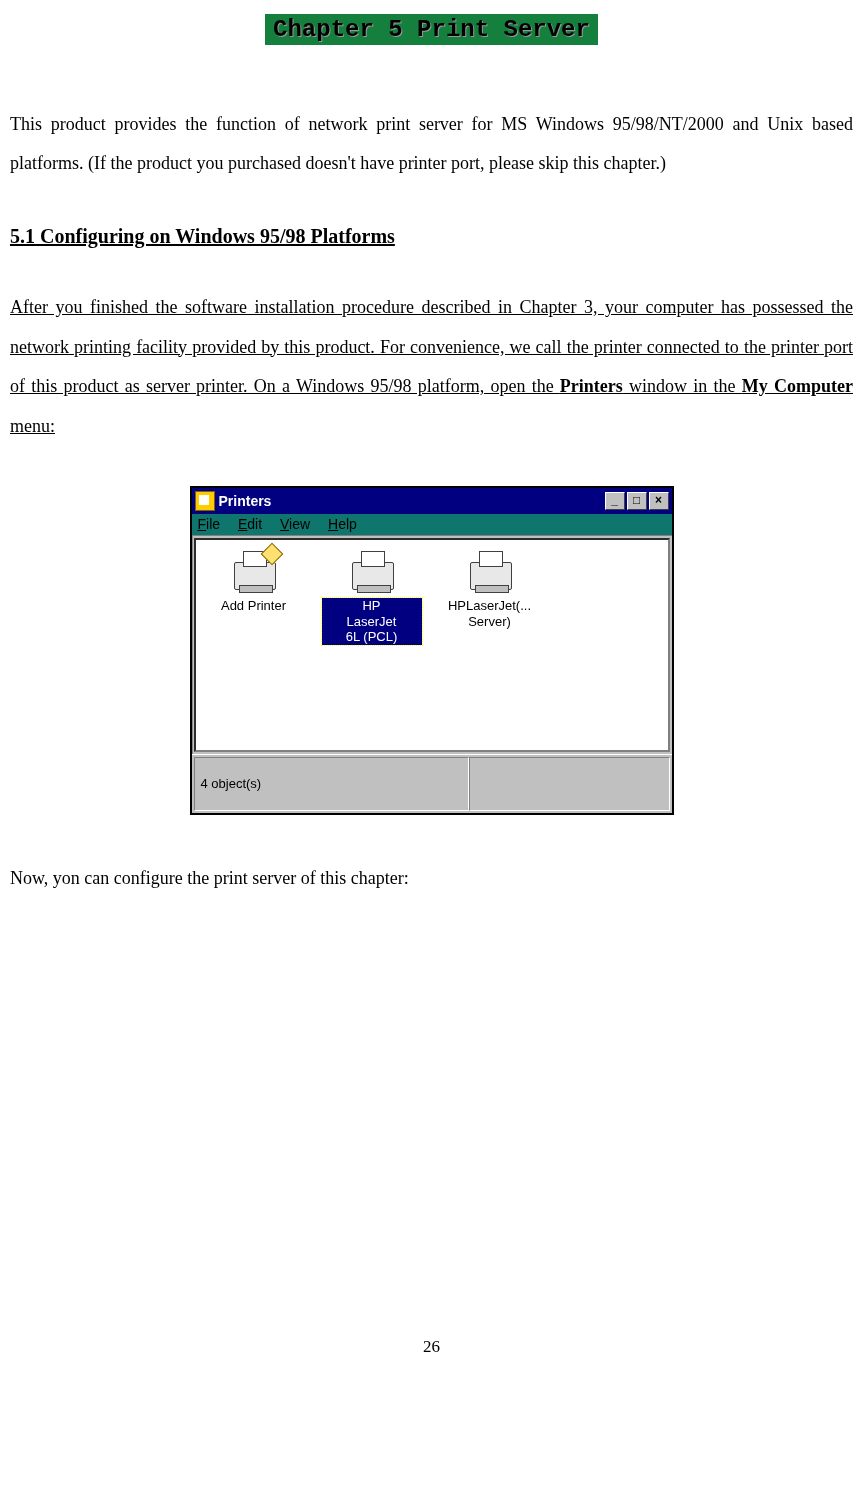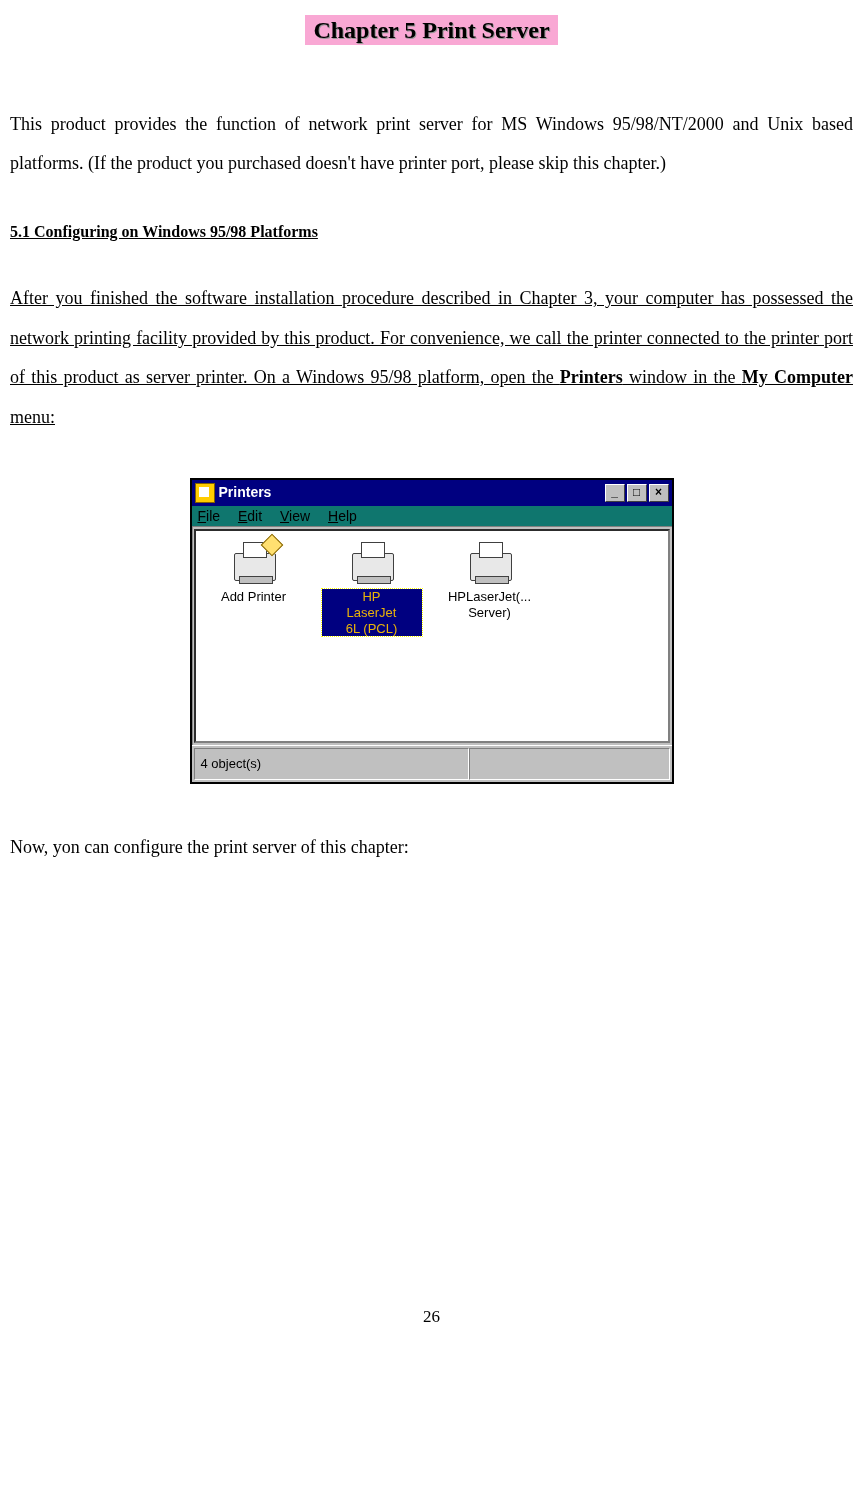--- a/index.html
+++ b/index.html
@@ -9,34 +9,35 @@
     margin: 0;
     padding: 0 10px;
     width: 843px;
     line-height: 2.2;
   }
   .chapter-title {
     text-align: center;
     margin-top: 4px;
   }
   .chapter-title span {
-    background: #f9a8d4;
+    background: #15803d;
     font-weight: bold;
     font-size: 24px;
     padding: 2px 8px;
     text-shadow: 1px 1px 0 #999;
+    font-family: Liberation Mono, monospace;
   }
   .intro {
     margin-top: 48px;
     text-align: justify;
   }
   .section-heading {
     font-weight: bold;
     text-decoration: underline;
-    font-size: 16px;
+    font-size: 20px;
     margin-top: 30px;
     margin-bottom: 30px;
   }
   .body-text {
     text-align: justify;
     text-decoration: underline;
   }
   .bold { font-weight: bold; }
   .win95-window {
     width: 480px;
@@ -103,21 +104,21 @@
     align-items: flex-start;
     gap: 18px;
   }
   .icon-item {
     width: 100px;
     text-align: center;
     font-size: 13px;
   }
   .icon-item.selected .icon-label {
     background: #000080;
-    color: #eab308;
+    color: #ffffff;
     outline: 1px dotted #ff0;
     display: inline-block;
     padding: 0 16px;
   }
   .icon-graphic {
     width: 44px; height: 44px;
     margin: 0 auto 4px auto;
     position: relative;
   }
   .printer-shape {
@@ -155,21 +156,21 @@
   .statusbar {
     background: #c0c0c0;
     border-top: 1px solid #fff;
     padding: 2px;
     display:flex;
   }
   .status-panel {
     border: 1px solid #808080;
     border-right-color:#fff;
     border-bottom-color:#fff;
-    padding: 7px 6px;
+    padding: 18px 6px;
     font-size: 13px;
     flex:0 0 55%;
     background:#c0c0c0;
   }
   .status-panel.empty{flex:1;}
   .after-text { margin-top: 44px; }
   .page-number {
     text-align: center;
     font-size: 17px;
     margin-top: 430px;

